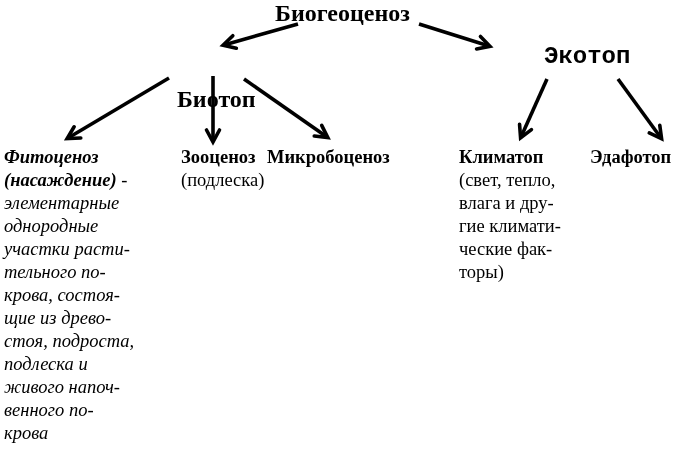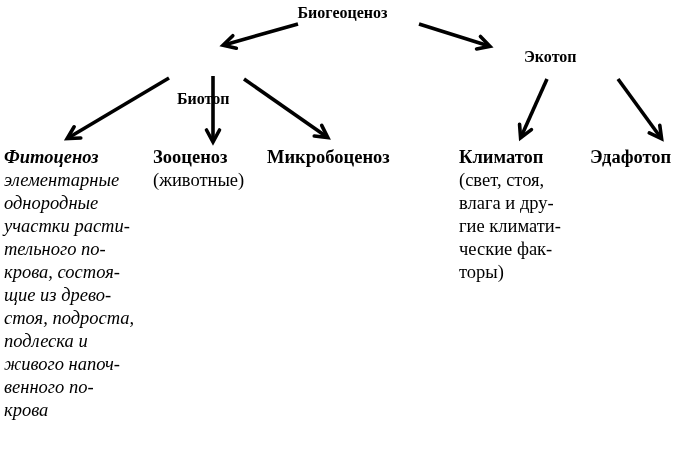--- a/index.html
+++ b/index.html
@@ -19,21 +19,21 @@
   #edges-layer {
     position: absolute;
     left: 0;
     top: 0;
     width: 685px;
     height: 455px;
     pointer-events: none;
   }
   .node-label {
     position: absolute;
-    font-size: 16px;
+    font-size: 24px;
     font-weight: bold;
     white-space: nowrap;
     line-height: 20px;
   }
   .root-label {
     left: 0;
     top: 3px;
     width: 685px;
     text-align: center;
   }
@@ -73,51 +73,52 @@
   </svg>
 
   <div class="node-label root-label">
     <span>Биогеоценоз</span>
   </div>
 
   <div class="node-label" style="left:177px; top:47px;margin-top:42px;">
     <span>Биотоп</span>
   </div>
 
-  <div class="node-label" style="left:524px; top:47px;">
+  <div class="node-label" style="left:544px; top:47px;font-family:Liberation Mono, monospace;">
     <span>Экотоп</span>
   </div>
 
   <div class="col" style="left:4px; width:152px;font-style:italic;">
     <div class="col-title">Фитоценоз</div>
+    <div><span class="col-title">(насаждение)</span><span> -</span></div>
     <div class="col-lines">элементарные
 однородные
 участки расти-
 тельного по-
 крова, состоя-
 щие из древо-
 стоя, подроста,
 подлеска и
 живого напоч-
 венного по-
 крова</div>
   </div>
 
-  <div class="col" style="left:153px; width:112px;">
+  <div class="col" style="left:181px; width:112px;">
     <div class="col-title">Зооценоз</div>
-    <div class="col-lines">(животные)</div>
+    <div class="col-lines">(подлеска)</div>
   </div>
 
   <div class="col" style="left:267px; width:155px;">
     <div class="col-title">Микробоценоз</div>
   </div>
 
   <div class="col" style="left:459px; width:122px;">
     <div class="col-title">Климатоп</div>
-    <div class="col-lines">(свет, стоя,
+    <div class="col-lines">(свет, тепло,
 влага и дру-
 гие климати-
 ческие фак-
 торы)</div>
   </div>
 
   <div class="col" style="left:590px; width:95px;">
     <div class="col-title">Эдафотоп</div>
   </div>
 

